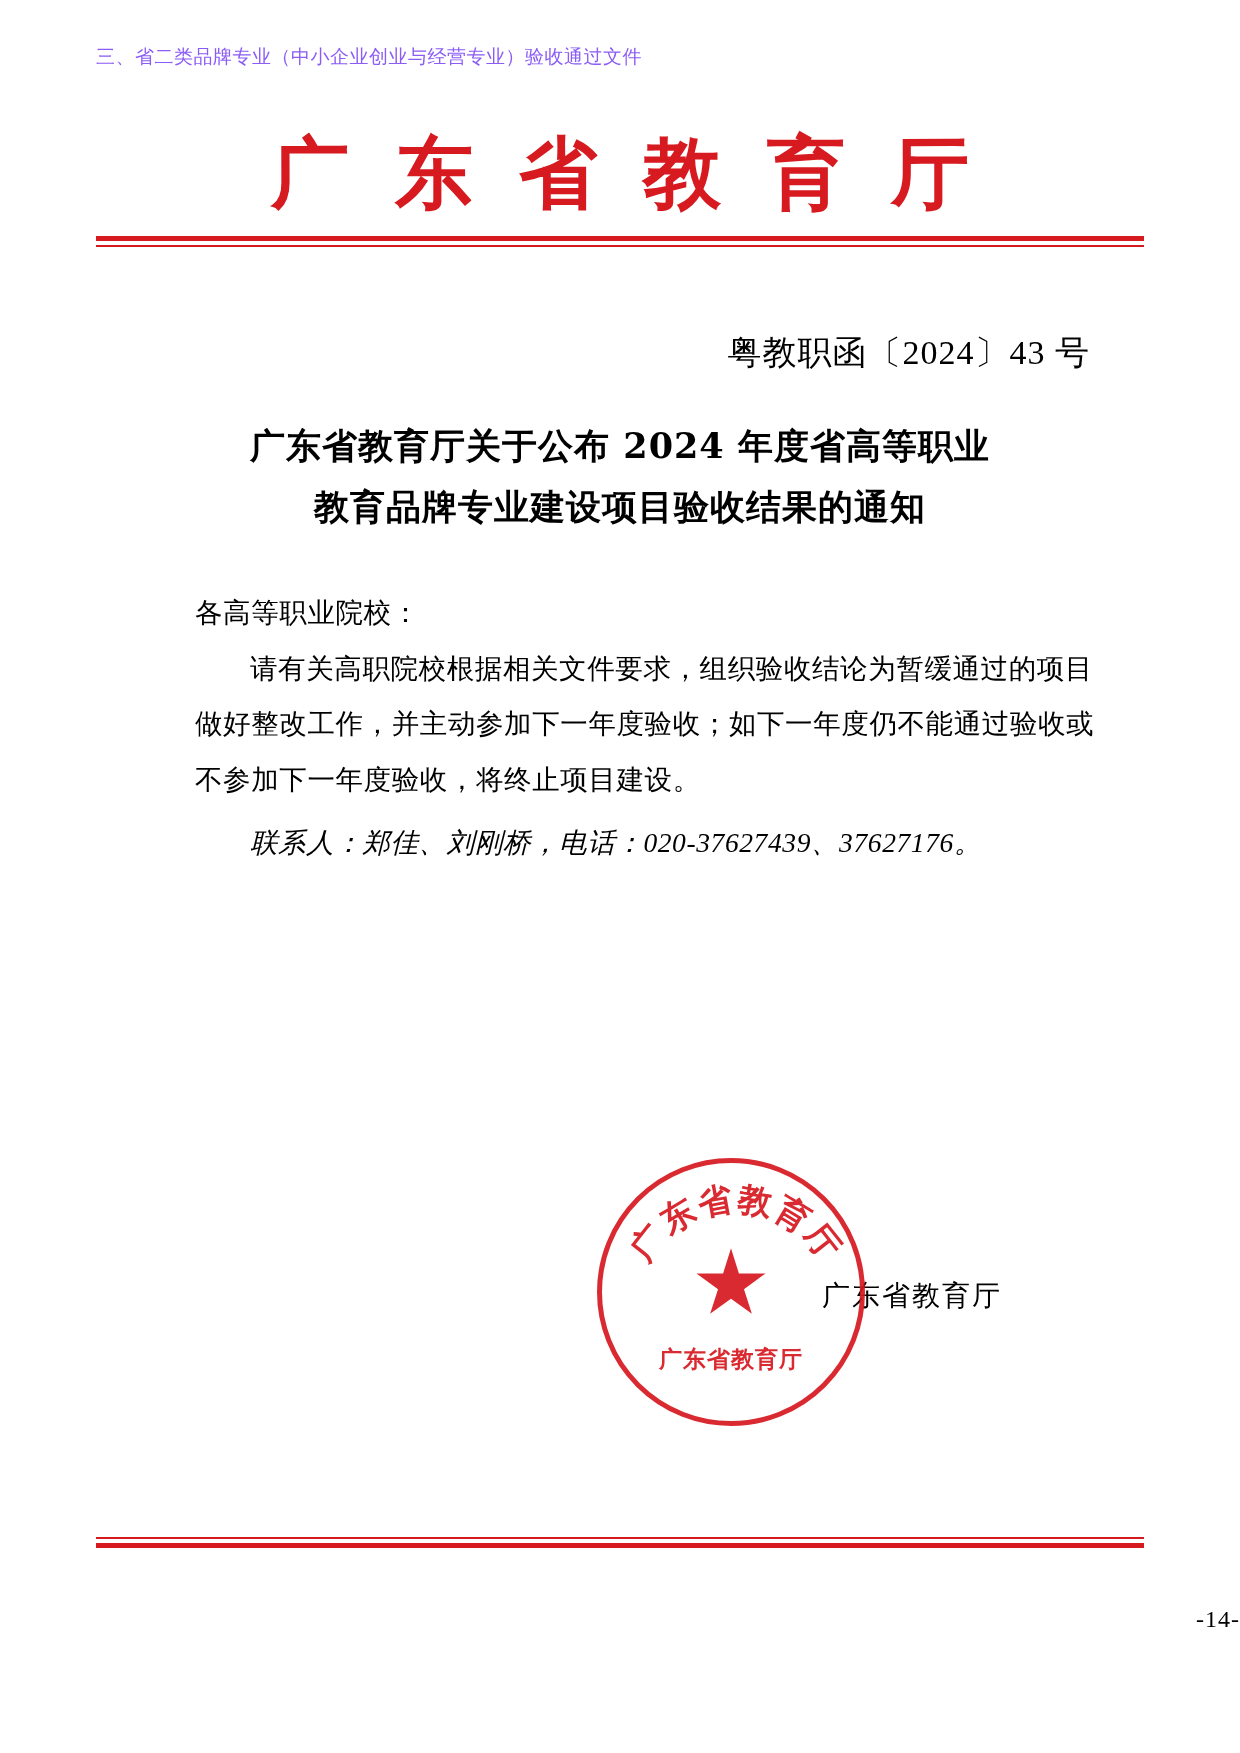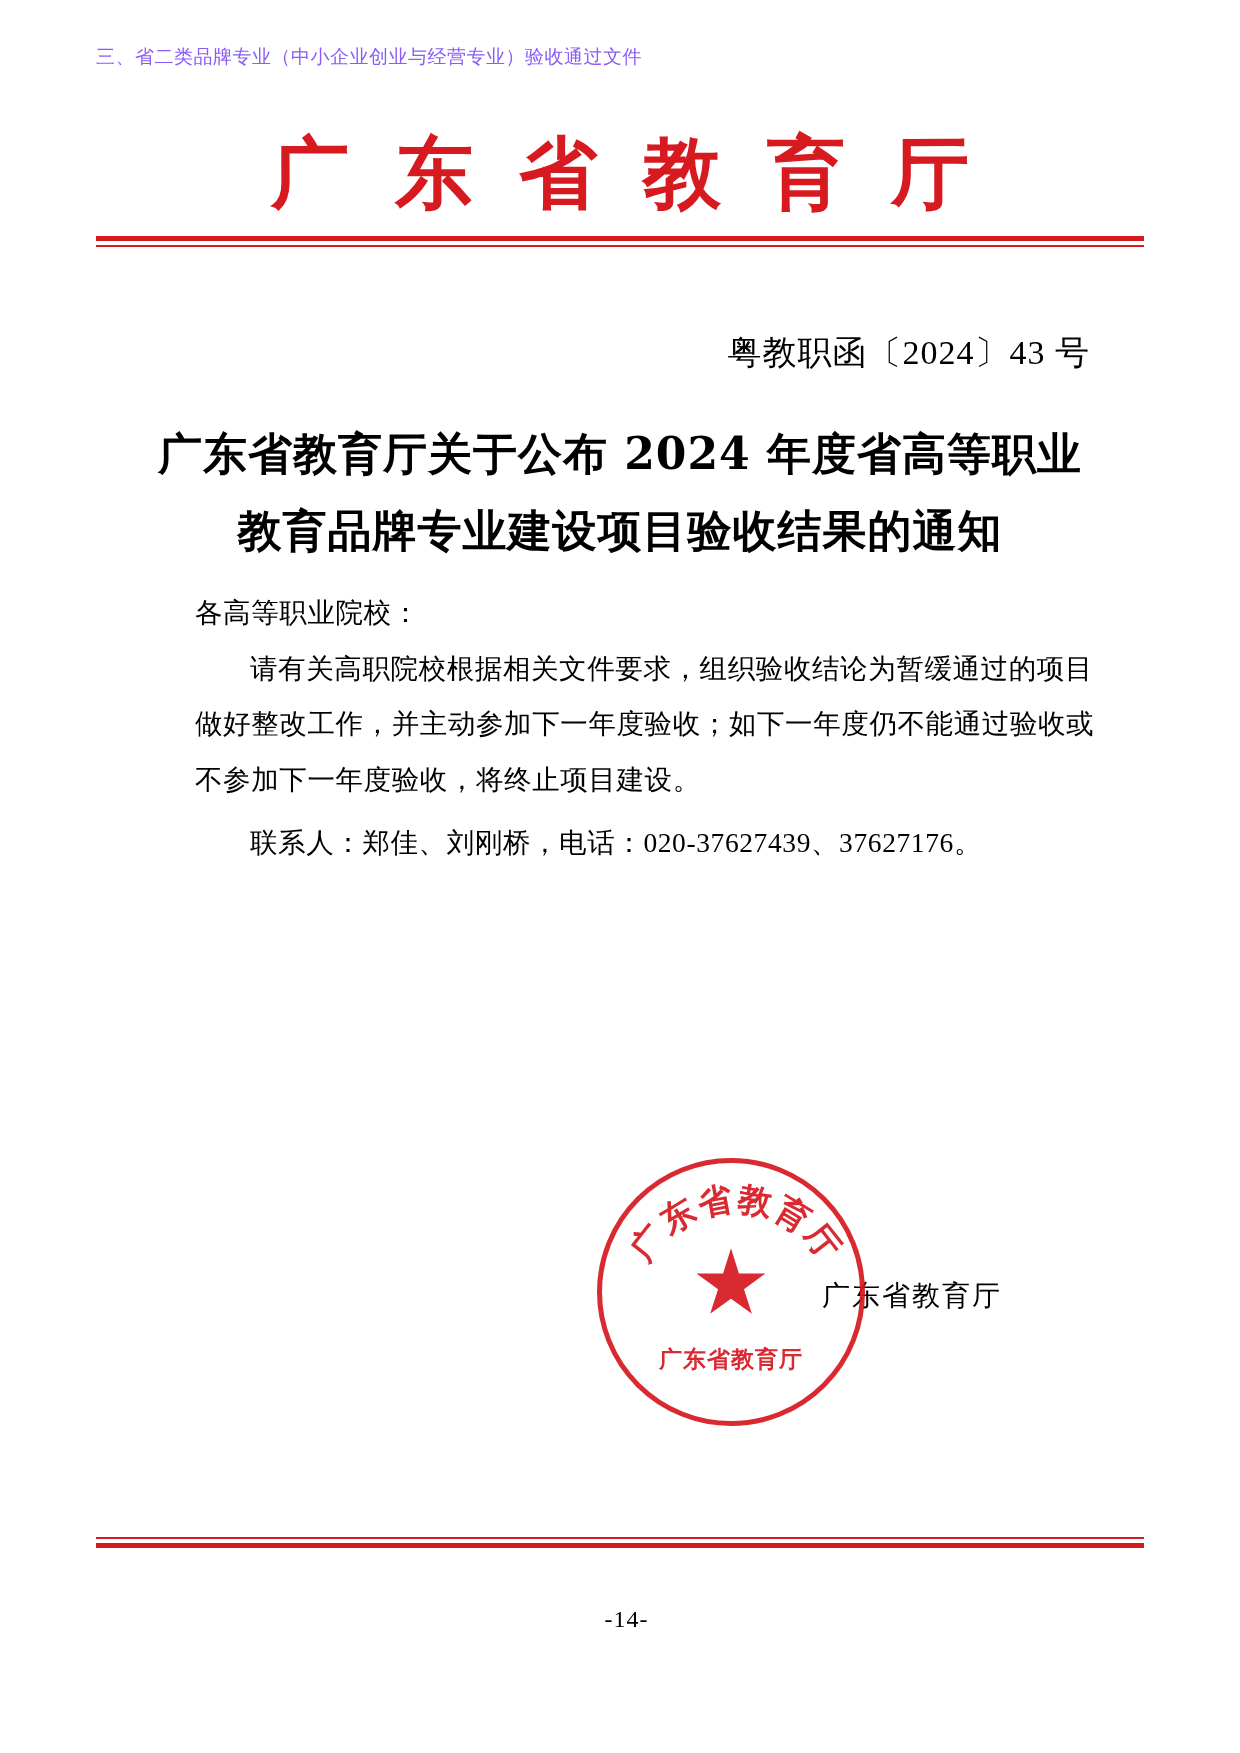--- a/index.html
+++ b/index.html
@@ -80,21 +80,21 @@
     white-space: nowrap;
   }
 
   
   .doc-title {
     position: absolute;
     top: 415px;
     left: 150px;
     right: 150px;
     text-align: center;
-    font-size: 44px;
+    font-size: 35px;
     font-weight: 700;
     line-height: 1.75;
     letter-spacing: 1px;
     font-family: "DejaVu Serif", "Liberation Serif", serif;
   }
 
   
   .body-text {
     position: absolute;
     top: 585px;
@@ -106,20 +106,21 @@
     margin-left: 47px;
   }
   .body-text p {
     margin: 0;
   }
   .p-indent {
     text-indent: 2em;
   }
   .p-gap {
     margin-top: 8px !important;
+    font-style: italic;
   }
   .attach {
     margin-top: 40px !important;
     text-indent: 2em;
   }
   .attach-line2 {
     padding-left: 2em;
   }
 
   
@@ -202,21 +203,21 @@
     background: #d71920;
     margin-top: 4px;
   }
 
   
   .page-number {
     position: absolute;
     bottom: 120px;
     left: 0;
     right: 0;
-    text-align: center;
+    text-align: right;
     font-size: 24px;
     letter-spacing: 1px;
     margin-left: 13px;
   }
 </style>
 </head>
 <body>
 
 <div class="page">
 

